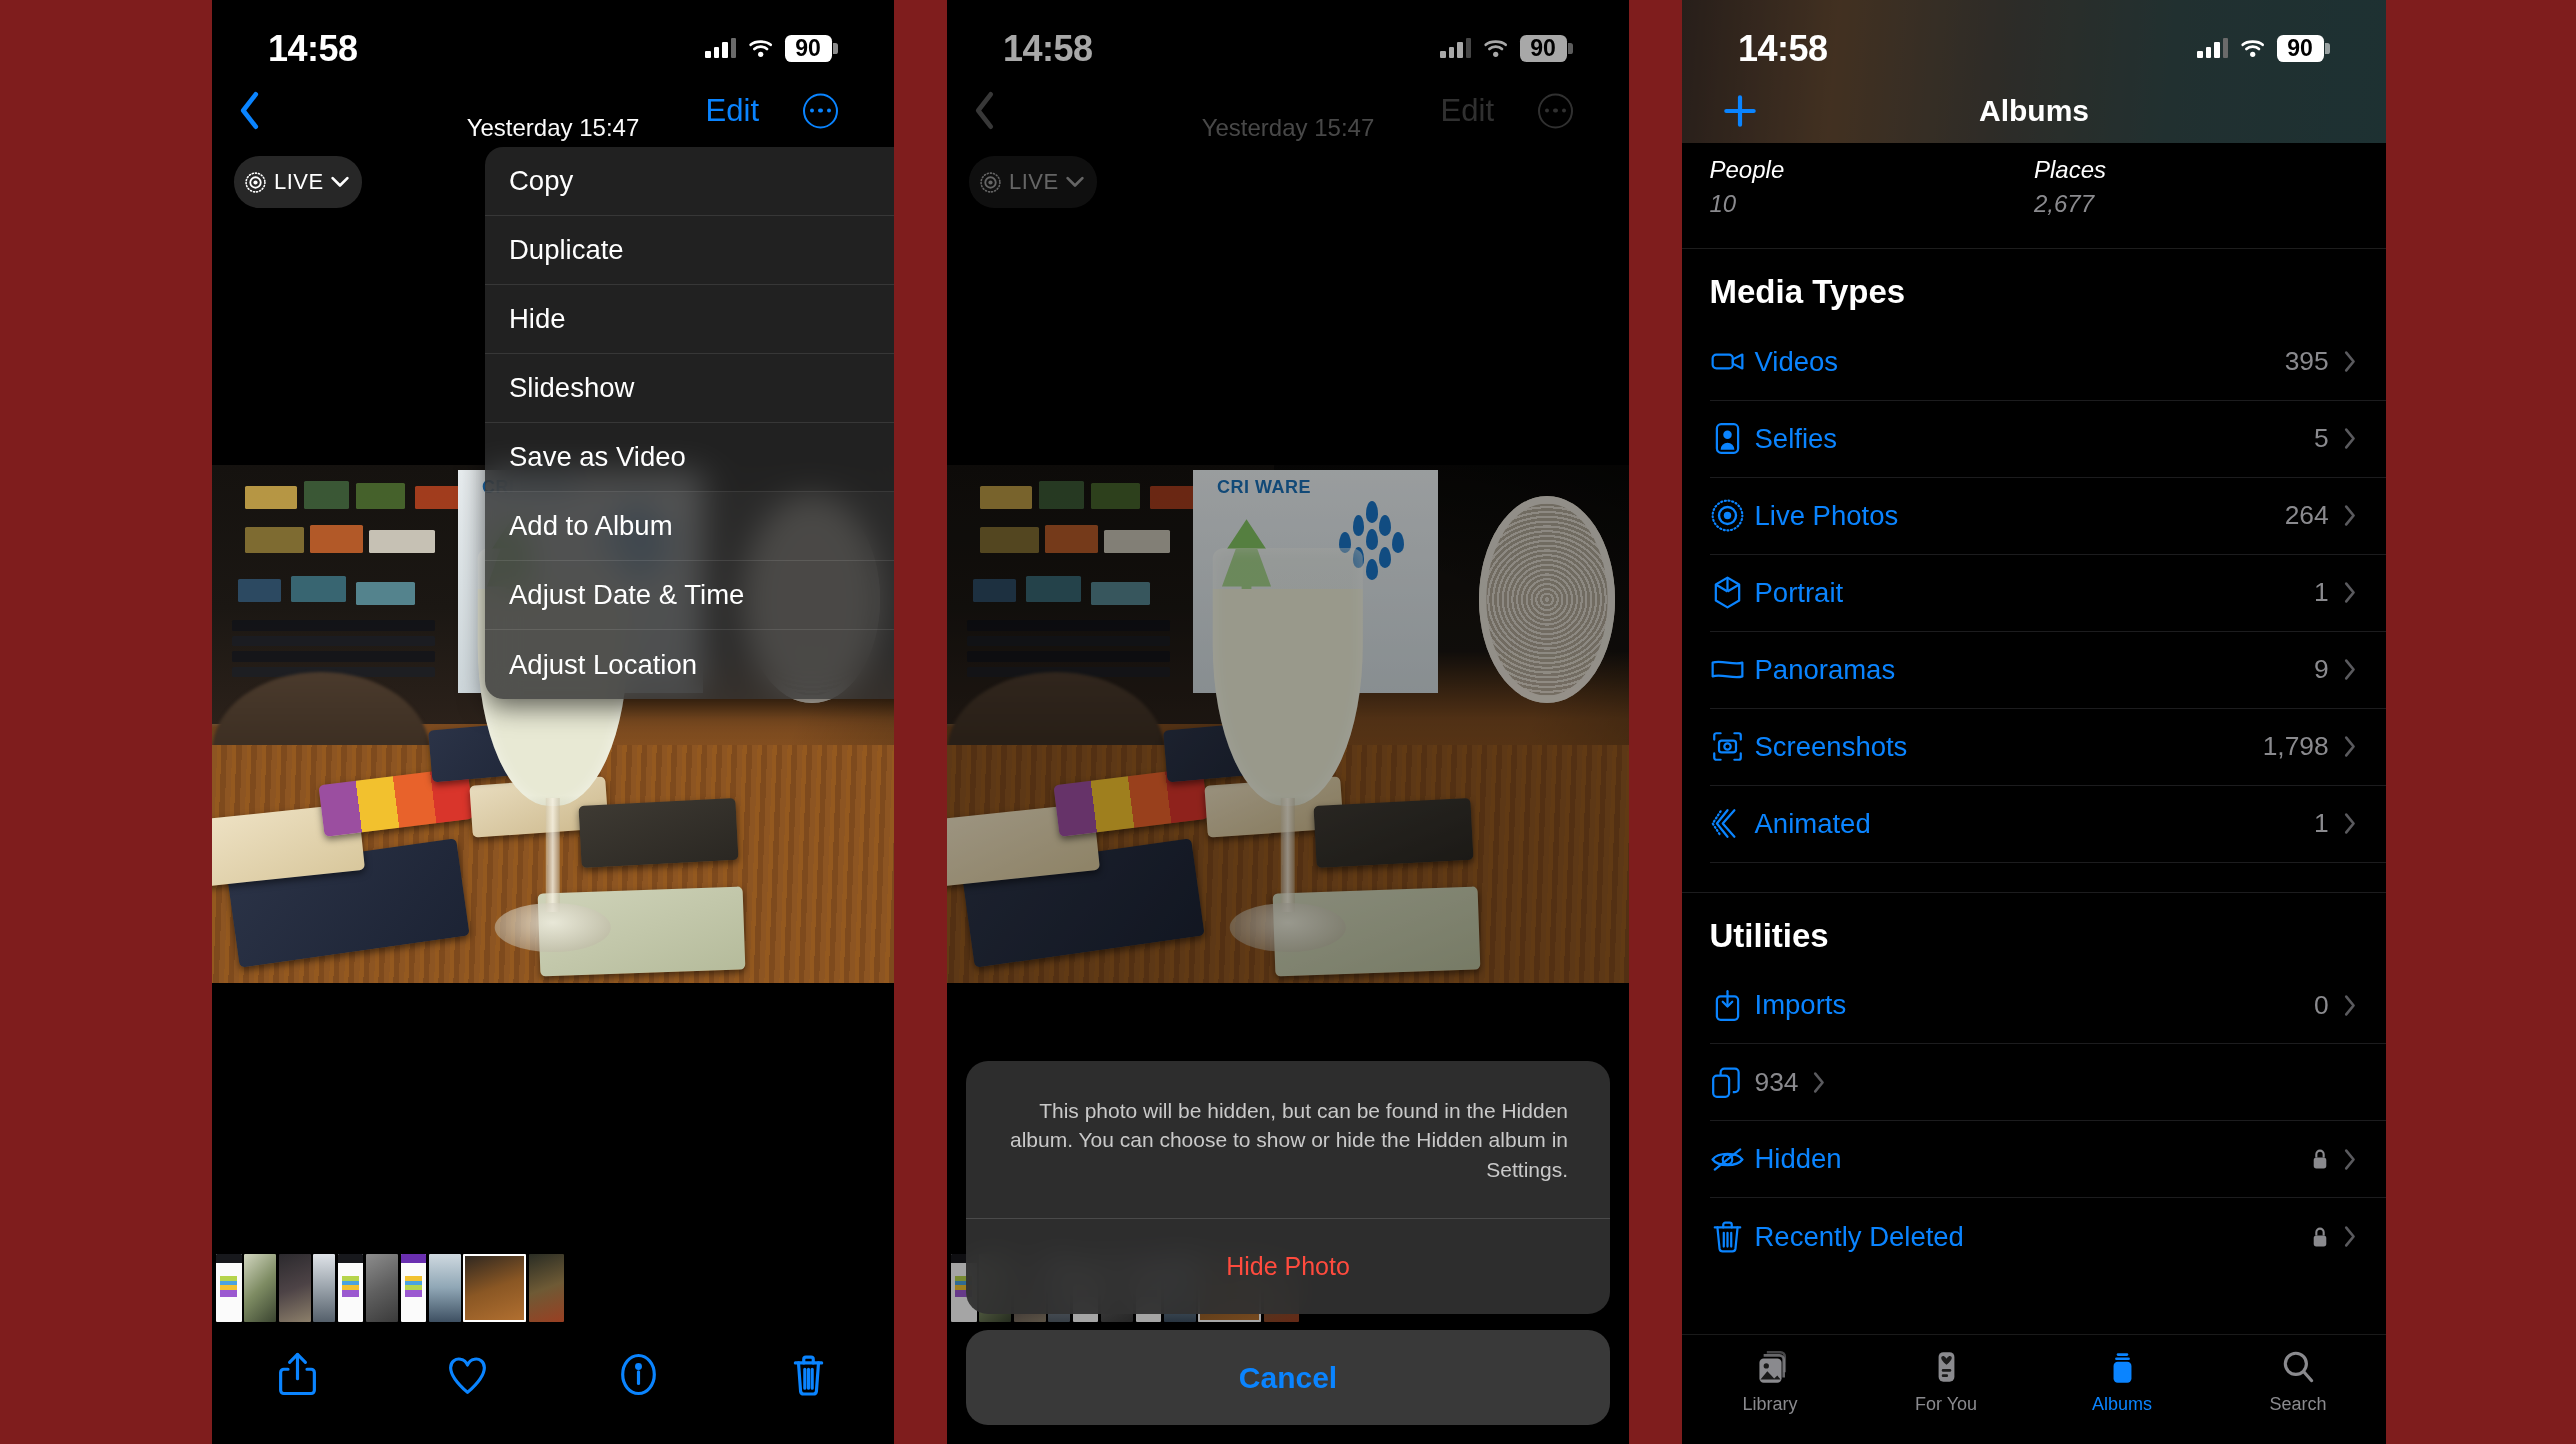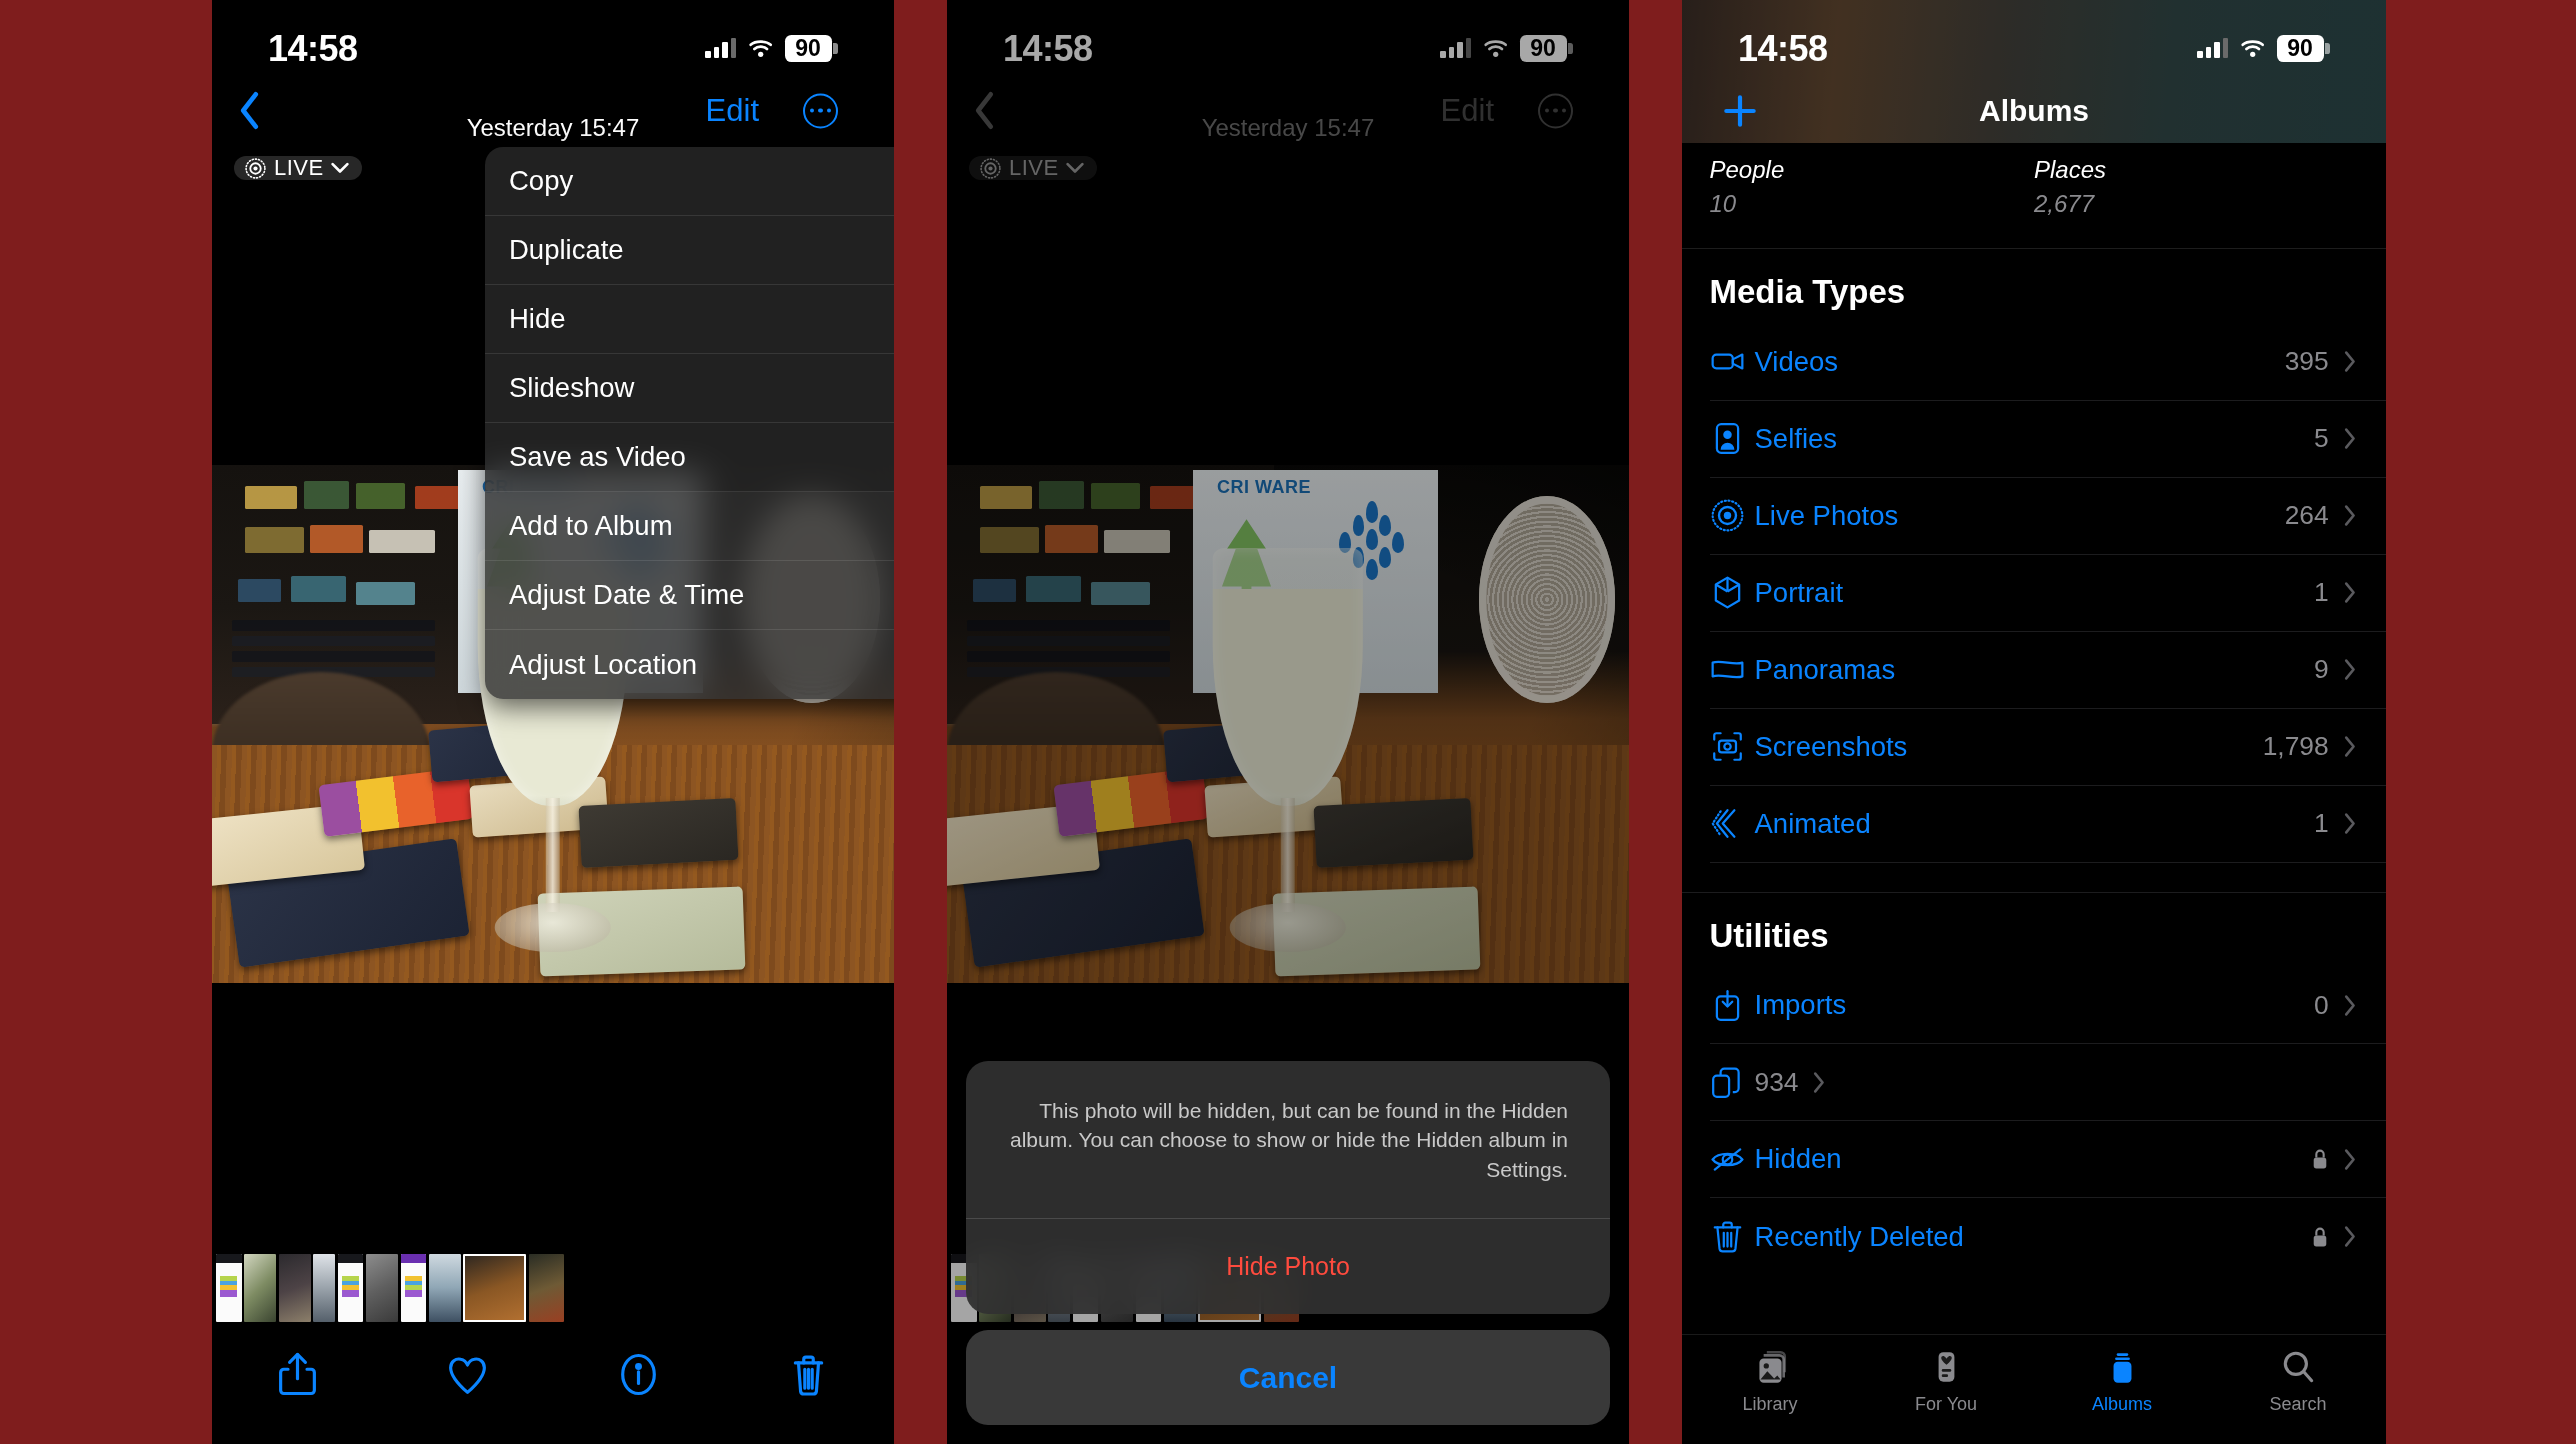--- a/index.html
+++ b/index.html
@@ -86,21 +86,21 @@
   .dimmed .nav-back svg path { stroke: #555 !important; }
   .dimmed .nav-edit { color:#4a4a4a; }
   .dimmed .nav-more { border-color:#4a4a4a; }
   .dimmed .nav-more i { background:#4a4a4a; }
   .dimmed .nav-center { color:#6e6e6e; }
 
   
   .live-badge {
     position:absolute; top: 156px; left: 22px; z-index: 28;
     background: rgba(42,42,42,.92); border-radius: 25.4px;
-    height: 24px; padding: 0 12.7px 0 9.5px;
+    height: 52px; padding: 0 12.7px 0 9.5px;
     display:flex; align-items:center; gap: 7.4px;
   }
   .live-badge .lbl { color:#fff; font-size: 22px; letter-spacing: 0.5px; }
   .live-ring { width:23px; height:23px; position:relative; }
   .live-ring svg { width:23px; height:23px; display:block; }
   .chev-d svg { width:18px; height:11.6px; display:block; }
   .dim-badge { background: rgba(32,32,32,.75); }
   .dim-badge .lbl { color:#9a9a9a; }
 
   

